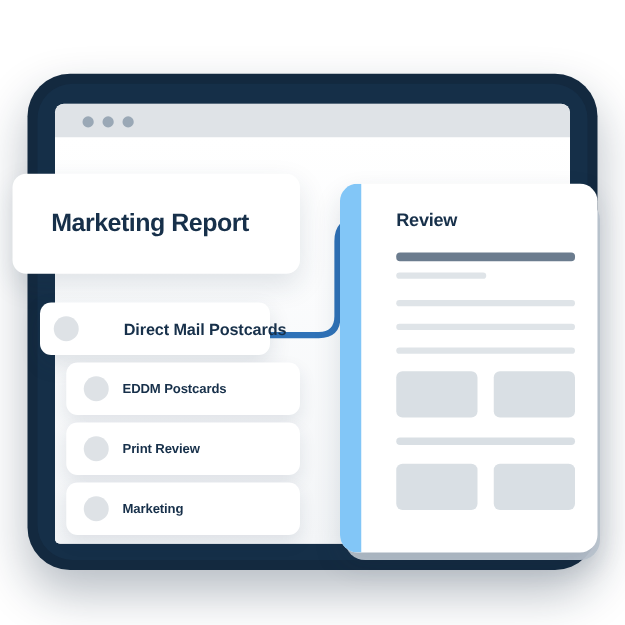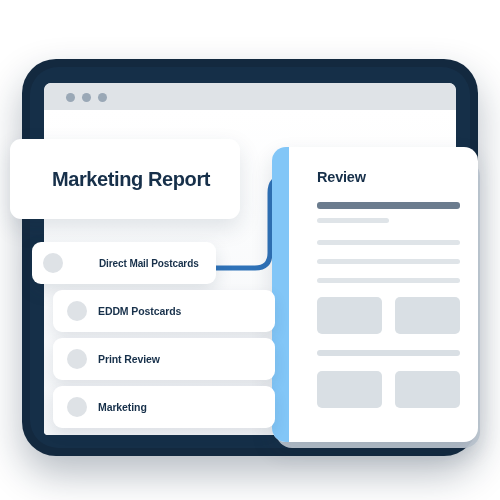--- a/index.html
+++ b/index.html
@@ -170,21 +170,21 @@
     position: absolute;
     left: 10px;
     top: 139px;
     width: 230px;
     height: 80px;
     background: #ffffff;
     border-radius: 11px;
     box-shadow: 0 9px 22px rgba(30, 52, 78, 0.13);
     display: flex;
     align-items: center;
-    padding-left: 42px;
+    padding-left: 31px;
     box-sizing: border-box;
   }
   .report-title {
     font-size: 20px;
     font-weight: bold;
     color: #17304a;
     letter-spacing: -0.4px;
   }
 
   
@@ -199,21 +199,21 @@
   .option-card-primary {
     left: 32px;
     top: 242px;
     width: 184px;
     height: 42px;
     padding-left: 11px;
     box-shadow: 0 7px 17px rgba(30, 52, 78, 0.13);
   }
   .option-card-sub {
     left: 53px;
-    width: 222px;
+    width: 187px;
     height: 42px;
     padding-left: 14px;
     box-shadow: 0 6px 14px rgba(30, 52, 78, 0.10);
   }
   .option-sub-1 { top: 290px; }
   .option-sub-2 { top: 338px; }
   .option-sub-3 { top: 386px; }
 
   .option-bullet {
     width: 20px;
@@ -223,21 +223,21 @@
     flex: 0 0 auto;
   }
   .option-label {
     margin-left: 11px;
     font-size: 10.5px;
     font-weight: bold;
     color: #17304a;
     letter-spacing: -0.1px;
     white-space: nowrap;
   }
-  .option-card-primary .option-label { font-size: 10px; margin-left: 36px; }
+  .option-card-primary .option-label { font-size: 13px; margin-left: 36px; }
 </style>
 </head>
 <body>
 
 <div class="stage">
 
   <div class="device-frame"></div>
   <div class="device-frame-inner-shade"></div>
 
   <div class="browser-window">

